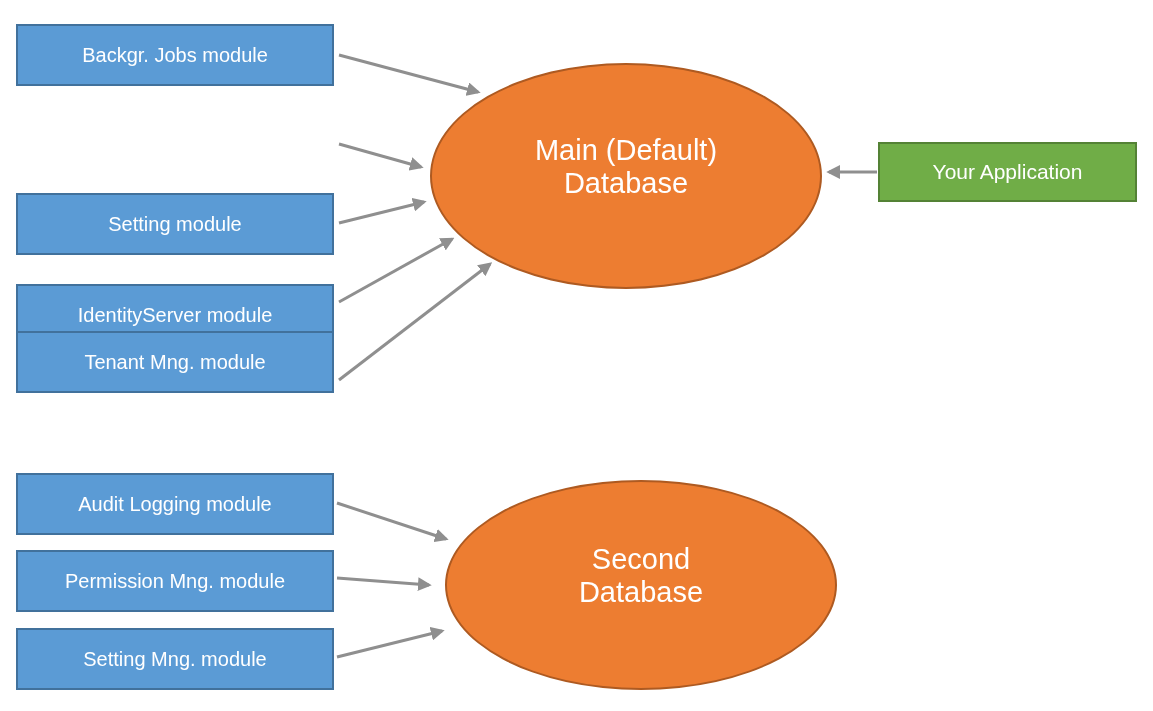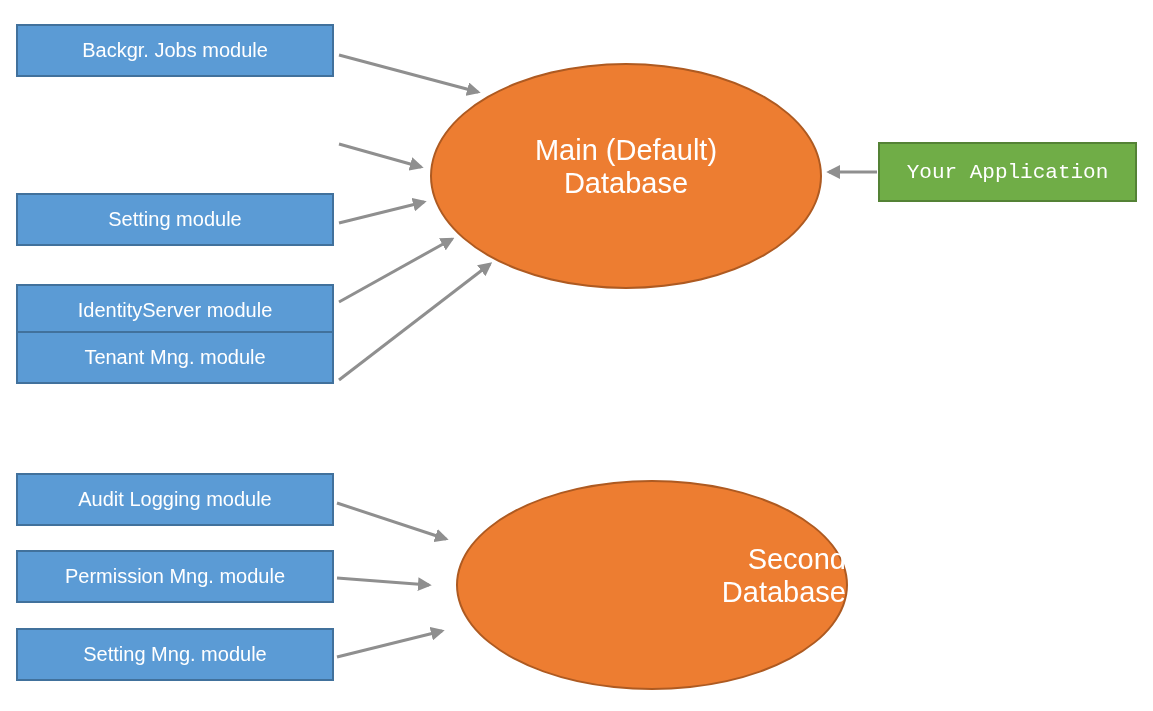--- a/index.html
+++ b/index.html
@@ -19,21 +19,21 @@
     position: absolute;
     left: 0;
     top: 0;
     width: 1153px;
     height: 711px;
   }
   .module-box {
     position: absolute;
     left: 16px;
     width: 318px;
-    height: 53px;
+    height: 62px;
     box-sizing: border-box;
     background: #5B9BD5;
     border: 2px solid #41719C;
     color: #ffffff;
     font-size: 20px;
     display: flex;
     align-items: center;
     justify-content: center;
     text-align: center;
   }
@@ -52,42 +52,40 @@
     text-align: center;
     padding-bottom: 18px;
   }
   .db-ellipse.main {
     left: 430px;
     top: 63px;
     width: 392px;
     height: 226px;
   }
   .db-ellipse.second {
-    left: 456px;
+    left: 445px;
     top: 480px;
     width: 392px;
     height: 210px;
-    align-items: flex-end;
   }
   .app-box {
     position: absolute;
     left: 878px;
     top: 142px;
     width: 259px;
     height: 60px;
     box-sizing: border-box;
     background: #70AD47;
     border: 2px solid #548235;
     color: #ffffff;
     font-size: 21px;
     display: flex;
     align-items: center;
     justify-content: center;
     text-align: center;
-    font-family: Liberation Mono, monospace;
   }
 </style>
 </head>
 <body>
 
 <div class="canvas">
 
   <svg class="arrows-layer" viewBox="0 0 1153 711" xmlns="http://www.w3.org/2000/svg">
     <defs>
       <marker id="arrowhead" viewBox="0 0 10 10" refX="8" refY="5" markerWidth="4.6" markerHeight="4.6" orient="auto-start-reverse">

